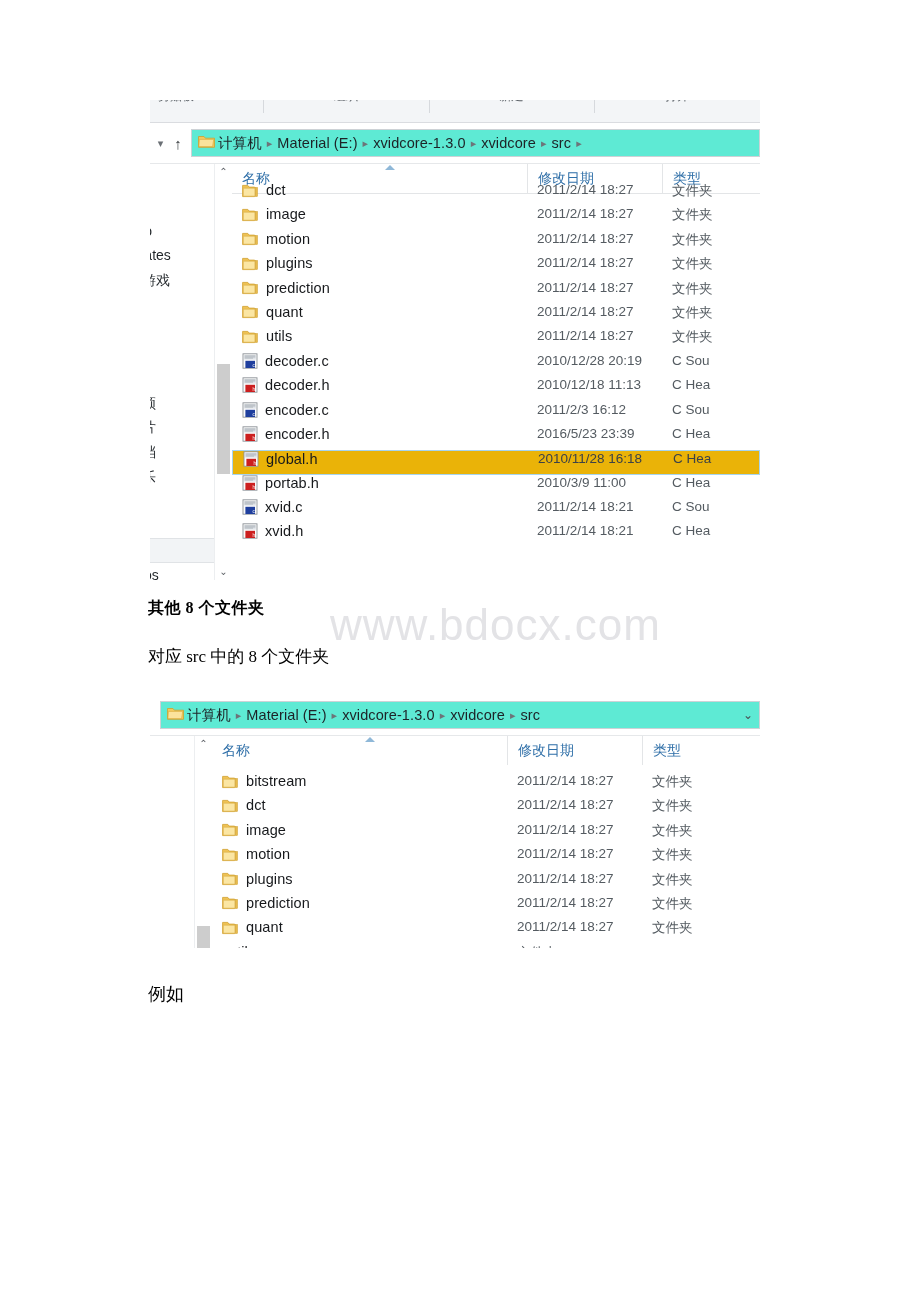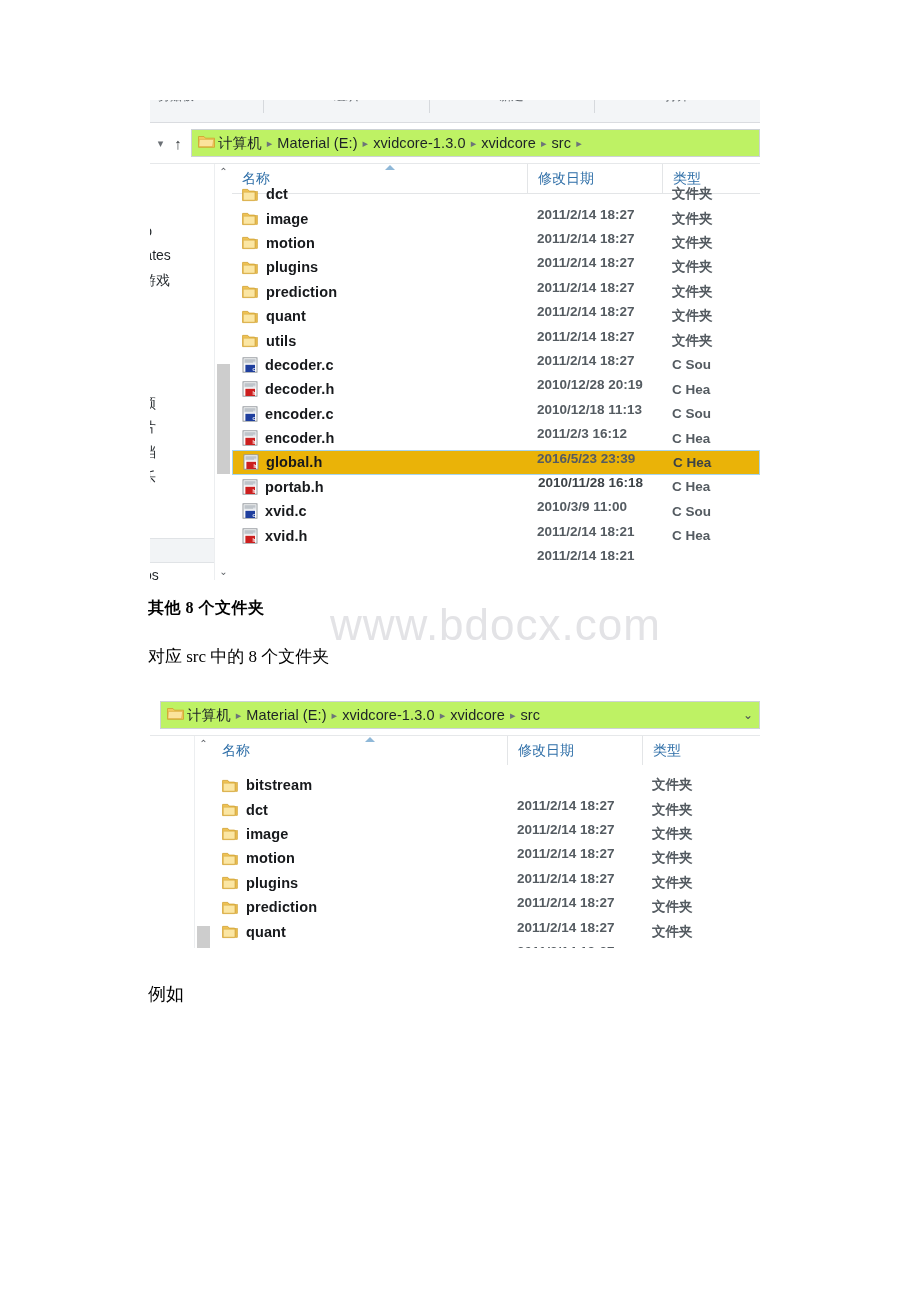--- a/index.html
+++ b/index.html
@@ -107,21 +107,21 @@
     color: #3c4043;
     font-size: 15px;
     width: 22px;
     text-align: center;
     flex: 0 0 auto;
   }
   .crumbbox {
     flex: 1 1 auto;
     height: 26px;
     border: 1px solid #cdd2d6;
-    background: #bef264;
+    background: #5eead4;
     display: flex;
     align-items: center;
     padding: 0 6px;
     margin-left: 2px;
     min-width: 0;
     overflow: hidden;
   }
   .crumb-folder-icon { flex: 0 0 auto; margin-right: 3px; display: block; }
   .crumbs {
     display: flex;
@@ -264,45 +264,43 @@
     border-right: 5px solid transparent;
     border-bottom: 5px solid #8fb8d8;
   }
 
   .rows { position: relative; }
   #explorer-one .rows { margin-top: -12px; } 
   #explorer-two .rows { margin-top: 8px; }
 
   .row {
     display: flex;
-    align-items: center;
+    align-items: flex-start;
     height: 24.4px;
     box-sizing: border-box;
     white-space: nowrap;
-    font-weight: bold;
   }
   .row.selected {
     background: #eab308;
     border: 1px solid #a6d4ef;
   }
   .cell-name {
     flex: 0 0 295px;
     display: flex;
     align-items: center;
     padding-left: 10px;
     box-sizing: border-box;
     overflow: hidden;
   }
   .cell-date {
     flex: 0 0 135px;
     font-size: 13.5px;
     color: #545b61;
     padding-left: 10px;
     box-sizing: border-box;
-    margin-top: 40px;
   }
   .cell-type {
     flex: 1 1 auto;
     font-size: 13.5px;
     color: #545b61;
     padding-left: 10px;
     box-sizing: border-box;
     overflow: hidden;
   }
   .row.selected .cell-date,

